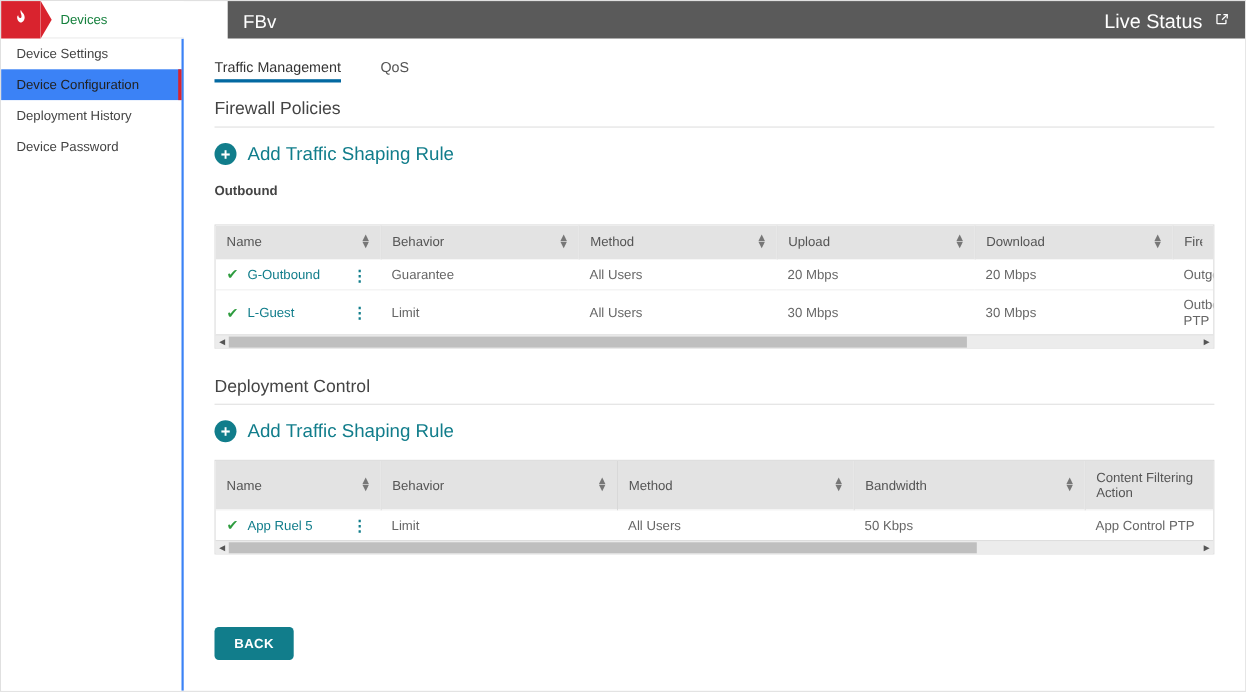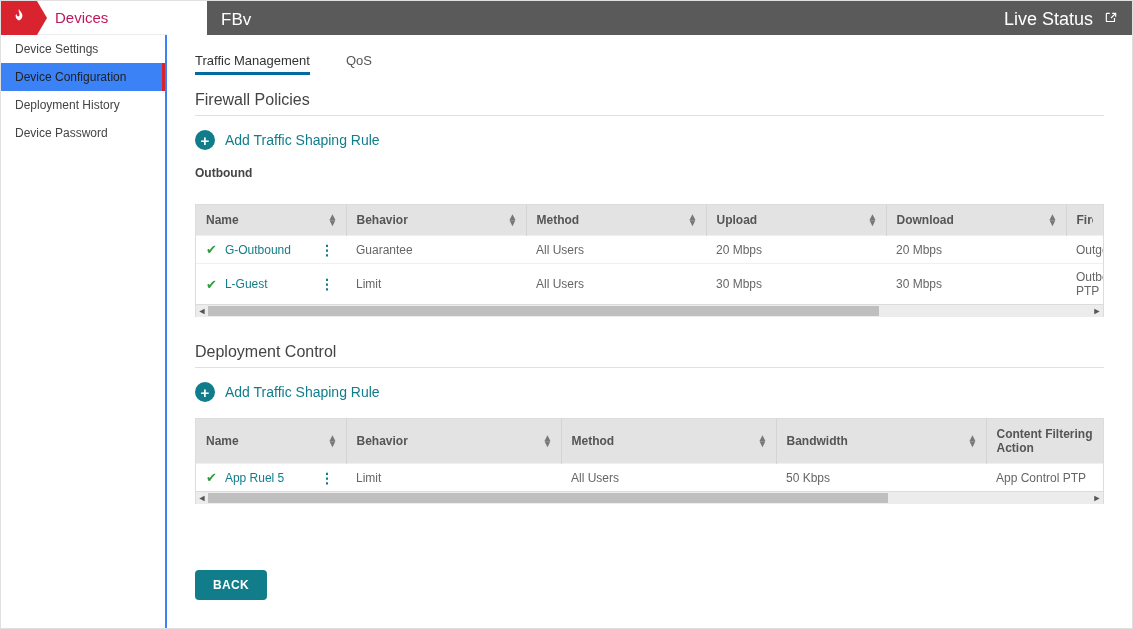--- a/index.html
+++ b/index.html
@@ -45,22 +45,22 @@
     z-index: 2;
   }
   .crumb-fire svg { fill: #fff; }
   .crumb-devices {
     width: 130px;
     background: #fff;
     border-bottom: 1px solid #ececec;
     display: flex;
     align-items: center;
     padding-left: 18px;
-    font-size: 15px;
-    color: #be185d;
+    font-size: 12px;
+    color: #15803d;
     position: relative;
   }
   .top-right {
     flex: 1;
     background: #5a5a5a;
     color: #fff;
     display: flex;
     align-items: flex-end;
     padding: 5px 14px;
     font-size: 17px;
@@ -152,21 +152,21 @@
     color: #fff;
     display: flex;
     align-items: center;
     justify-content: center;
     font-size: 15px;
     line-height: 1;
     font-weight: 700;
   }
   .add-rule-text {
     color: #117d8b;
-    font-size: 14px;
+    font-size: 17px;
   }
   .group-label {
     font-size: 12px;
     font-weight: 700;
     color: #444;
     margin-bottom: 24px;
   }
   .grid-wrap {
     border: 1px solid #dcdcdc;
     width: 100%;
@@ -177,21 +177,21 @@
     position: relative;
   }
   table.grid {
     width: 100%;
     border-collapse: collapse;
     table-layout: fixed;
   }
   .grid th {
     background: #e3e3e3;
     text-align: left;
-    font-weight: 700;
+    font-weight: 400;
     font-size: 12px;
     color: #555;
     padding: 8px 10px;
     border-right: 1px solid #d4d4d4;
     position: relative;
   }
   .grid th:last-child { border-right: none; }
   .sort-icon {
     position: absolute;
     right: 8px;

